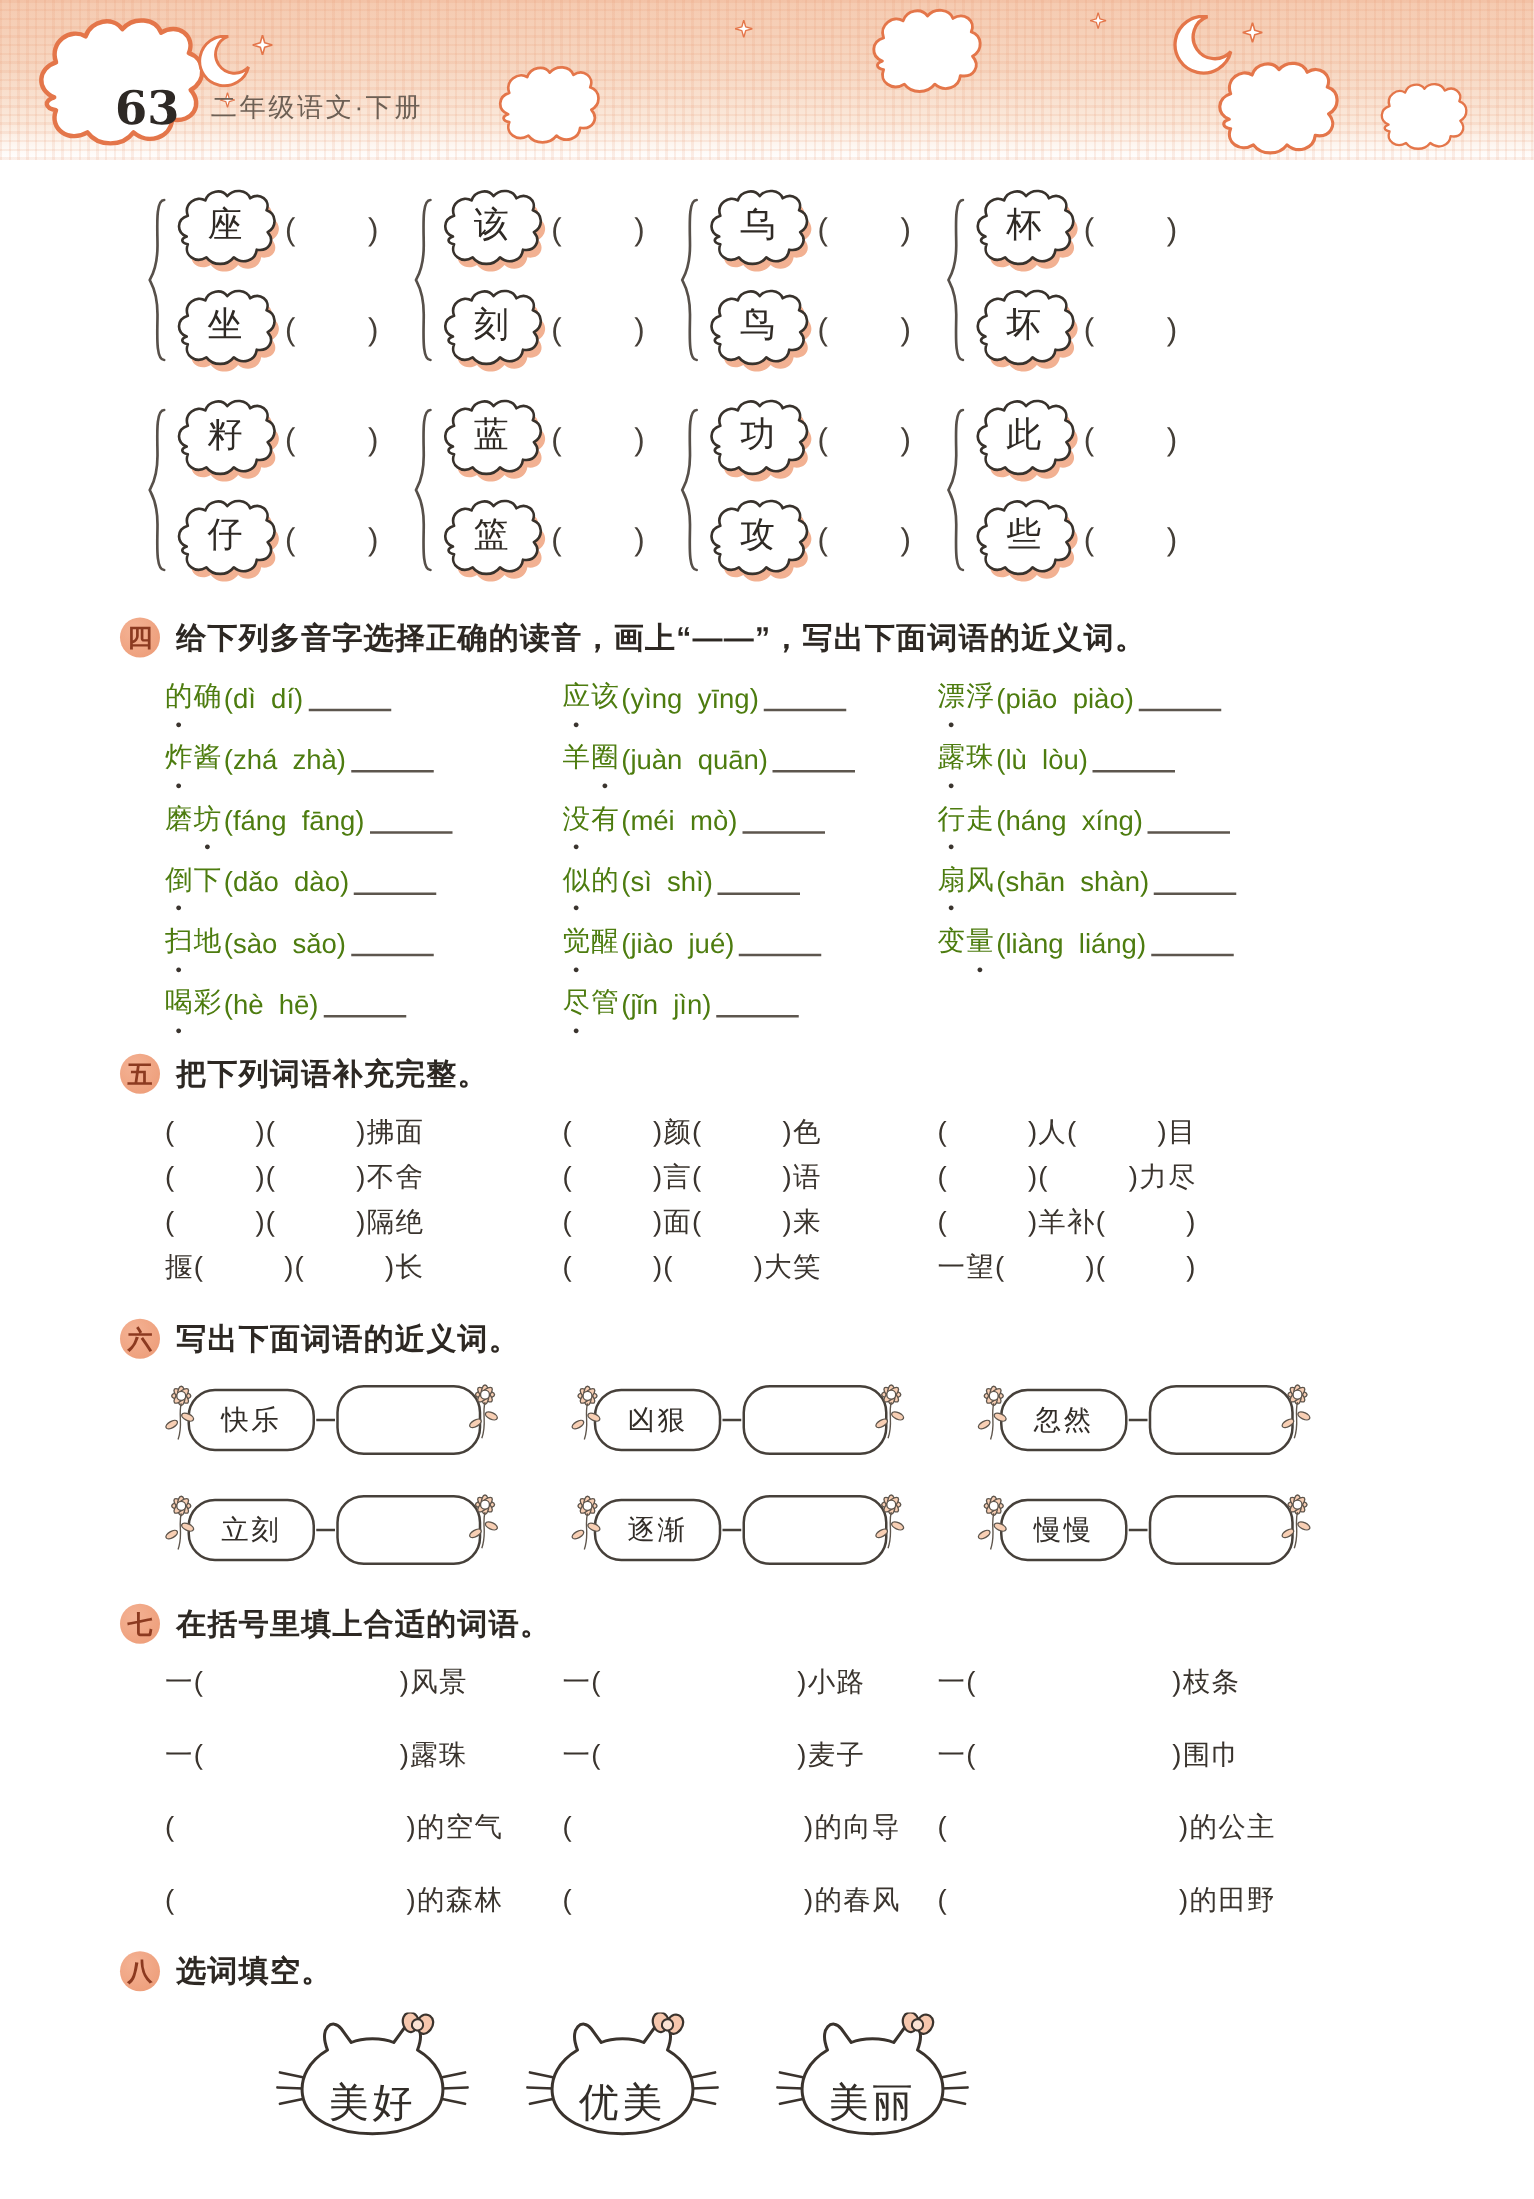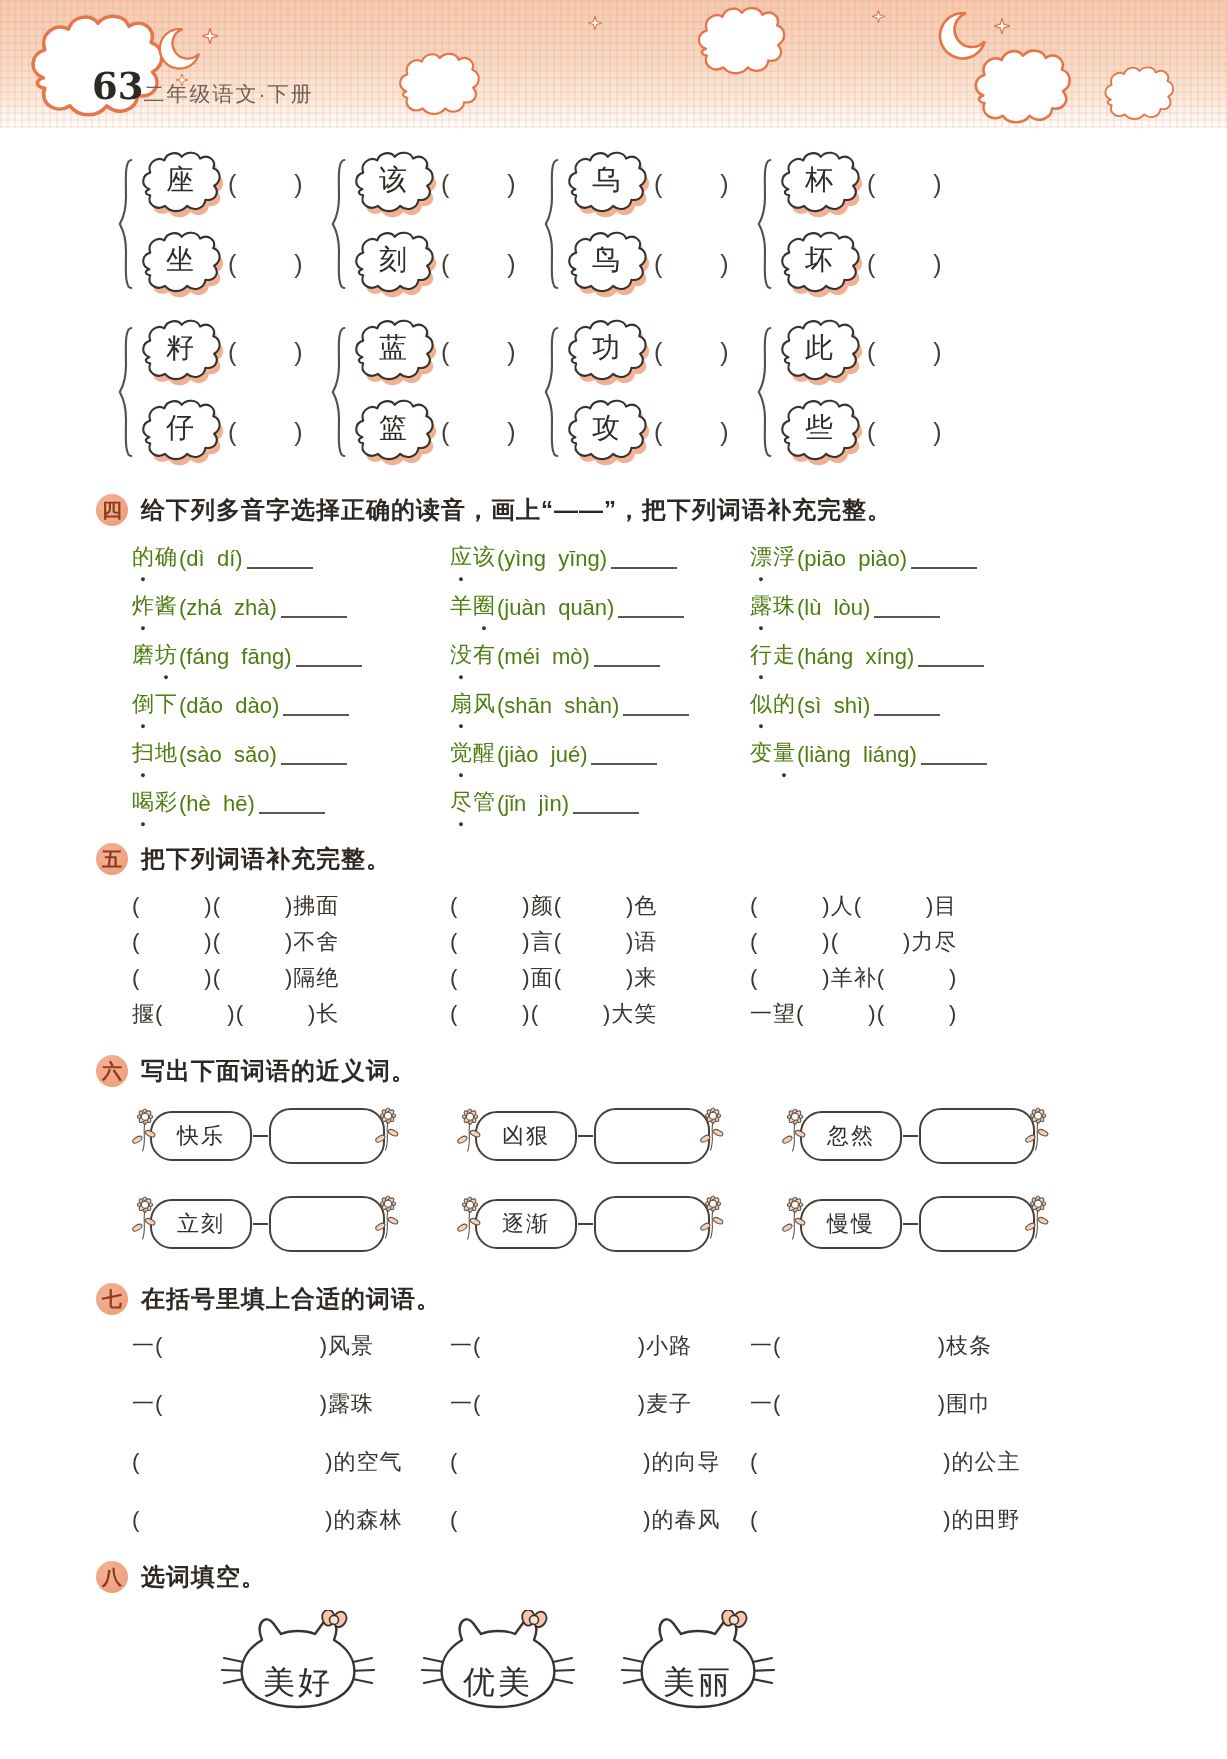--- a/index.html
+++ b/index.html
@@ -14,21 +14,21 @@
     position:relative; height:128px;
     background:linear-gradient(180deg,#f5cab0 0%,#f7d8c3 45%,#fbeadd 78%,#ffffff 100%);
   }
   .header::before{
     content:""; position:absolute; inset:0;
     background:
       repeating-linear-gradient(0deg, rgba(230,145,105,0.14) 0 2px, transparent 2px 7px),
       repeating-linear-gradient(90deg, rgba(230,145,105,0.14) 0 2px, transparent 2px 7px);
   }
   .header-decor{ position:absolute; inset:0; color:#e4764a; --csh:transparent; }
-  .page-meta{ position:absolute; left:92px; top:64px; display:flex; align-items:flex-end; gap:0; z-index:3; }
+  .page-meta{ position:absolute; left:92px; top:64px; display:flex; align-items:center; gap:25px; z-index:3; }
   .page-num{ font-family:"DejaVu Serif","Liberation Serif",serif; font-weight:bold; font-size:37px; color:#2e2925; }
   .page-sub{ font-size:21px; color:#6d6055; letter-spacing:2px; }
   
   .content{ padding:6px 50px 30px 100px; background:#fff; }
   
   .pairs-grid{ display:grid; grid-template-columns:repeat(4,213px); row-gap:16px; margin:14px 0 4px 18px; }
   .pair-group{ display:flex; align-items:center; height:152px; }
   .brace{ width:16px; height:148px; flex:0 0 16px; }
   .pair-col{ display:flex; flex-direction:column; justify-content:space-between; height:152px; margin-left:2px; }
   .cloud-row{ display:flex; align-items:center; height:72px; }
@@ -418,21 +418,21 @@
               <span>)</span>
             </span>
         </div>
       </div>
     </div>
   </div>
 
   <div class="section">
     <div class="sec-head">
       <span class="badge">四</span>
-      <span class="sec-title">给下列多音字选择正确的读音，画上“——”，把下列词语补充完整。</span>
+      <span class="sec-title">给下列多音字选择正确的读音，画上“——”，写出下面词语的近义词。</span>
     </div>
     <div class="poly-grid">
       <div class="poly-item">
           <span class="dotword"><span class="dwc dotted">的</span><span class="dwc">确</span></span>
           <span class="pinyin">(dì&nbsp;&nbsp;dí)</span>
           <span class="blank-line"></span>
         </div>
       <div class="poly-item">
           <span class="dotword"><span class="dwc dotted">应</span><span class="dwc">该</span></span>
           <span class="pinyin">(yìng&nbsp;&nbsp;yīng)</span>
@@ -472,27 +472,27 @@
           <span class="dotword"><span class="dwc dotted">行</span><span class="dwc">走</span></span>
           <span class="pinyin">(háng&nbsp;&nbsp;xíng)</span>
           <span class="blank-line"></span>
         </div>
       <div class="poly-item">
           <span class="dotword"><span class="dwc dotted">倒</span><span class="dwc">下</span></span>
           <span class="pinyin">(dǎo&nbsp;&nbsp;dào)</span>
           <span class="blank-line"></span>
         </div>
       <div class="poly-item">
+          <span class="dotword"><span class="dwc dotted">似</span><span class="dwc">的</span></span>
+          <span class="pinyin">(sì&nbsp;&nbsp;shì)</span>
+          <span class="blank-line"></span>
+        </div>
+      <div class="poly-item">
           <span class="dotword"><span class="dwc dotted">扇</span><span class="dwc">风</span></span>
           <span class="pinyin">(shān&nbsp;&nbsp;shàn)</span>
-          <span class="blank-line"></span>
-        </div>
-      <div class="poly-item">
-          <span class="dotword"><span class="dwc dotted">似</span><span class="dwc">的</span></span>
-          <span class="pinyin">(sì&nbsp;&nbsp;shì)</span>
           <span class="blank-line"></span>
         </div>
       <div class="poly-item">
           <span class="dotword"><span class="dwc dotted">扫</span><span class="dwc">地</span></span>
           <span class="pinyin">(sào&nbsp;&nbsp;sǎo)</span>
           <span class="blank-line"></span>
         </div>
       <div class="poly-item">
           <span class="dotword"><span class="dwc dotted">觉</span><span class="dwc">醒</span></span>
           <span class="pinyin">(jiào&nbsp;&nbsp;jué)</span>

